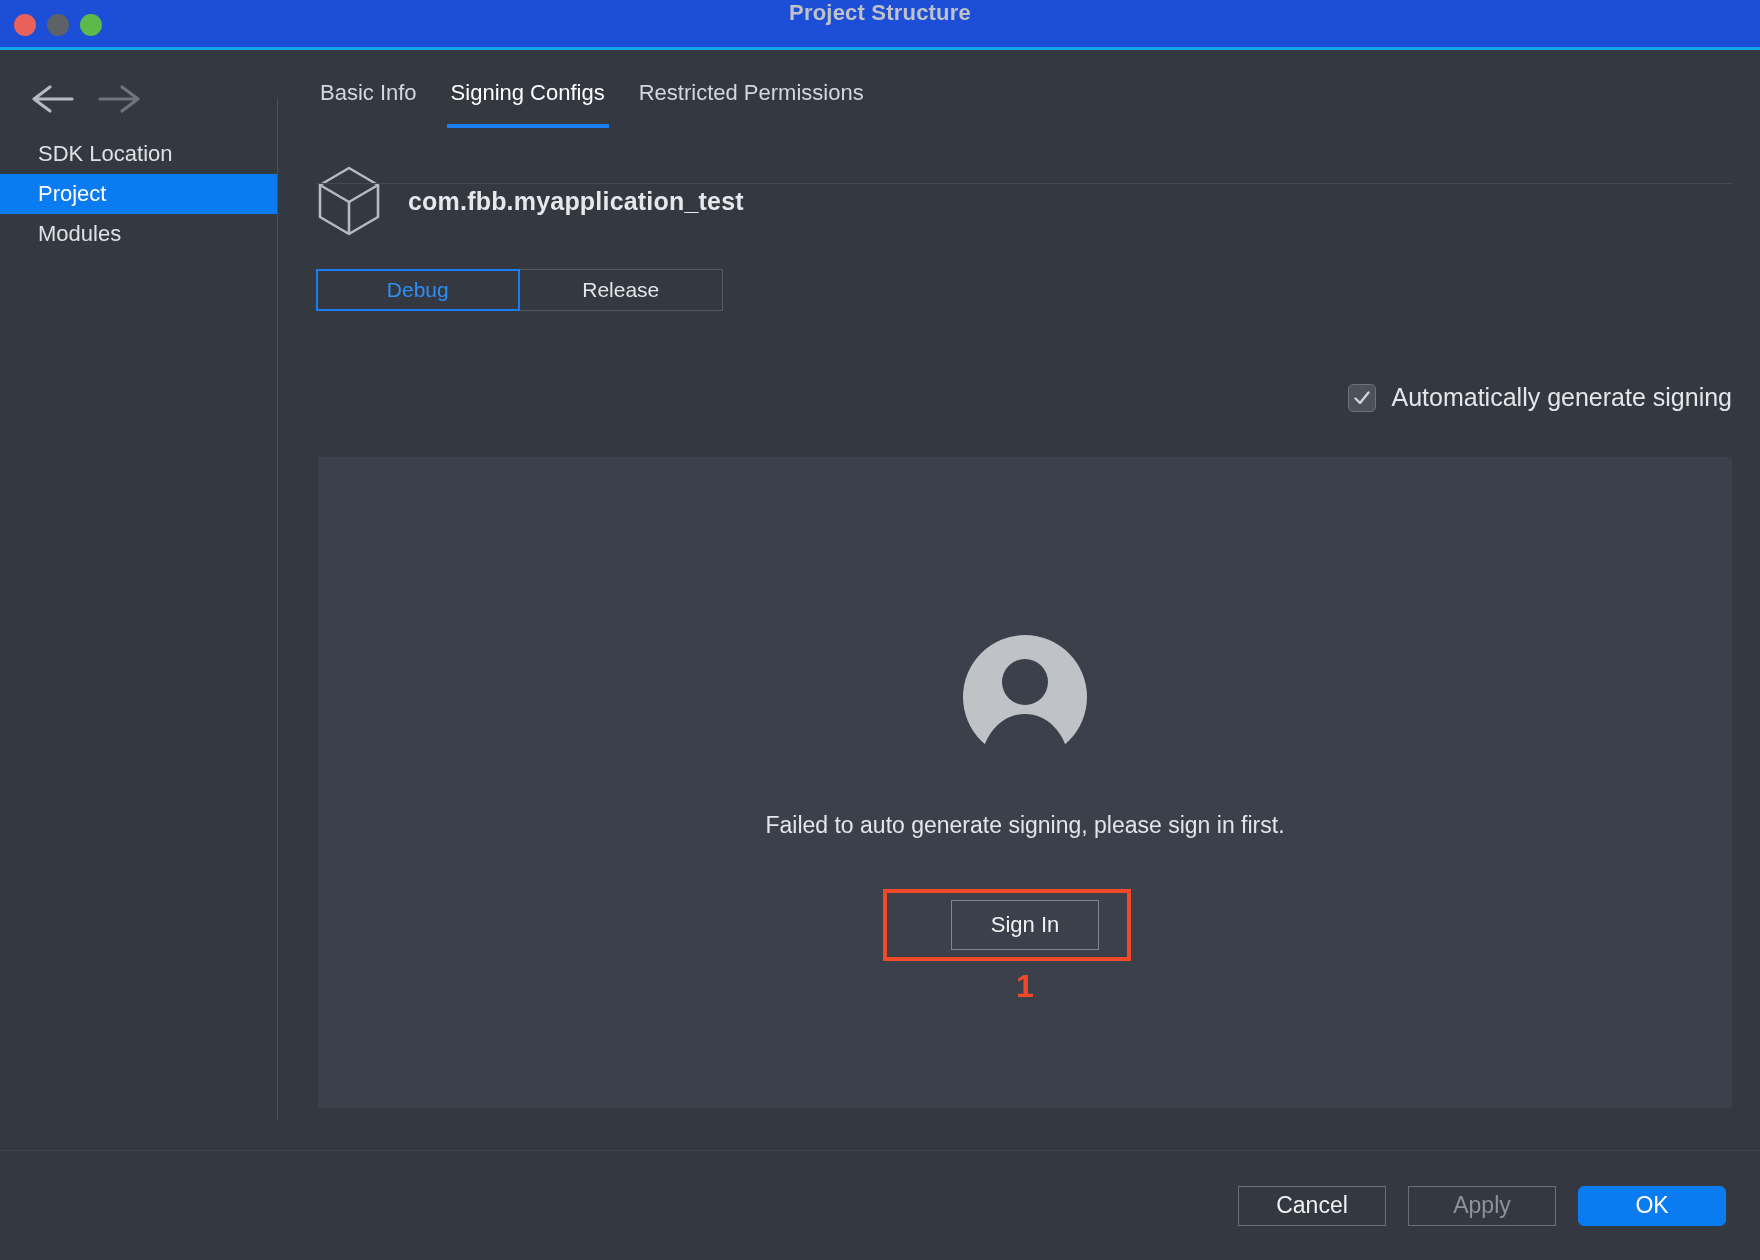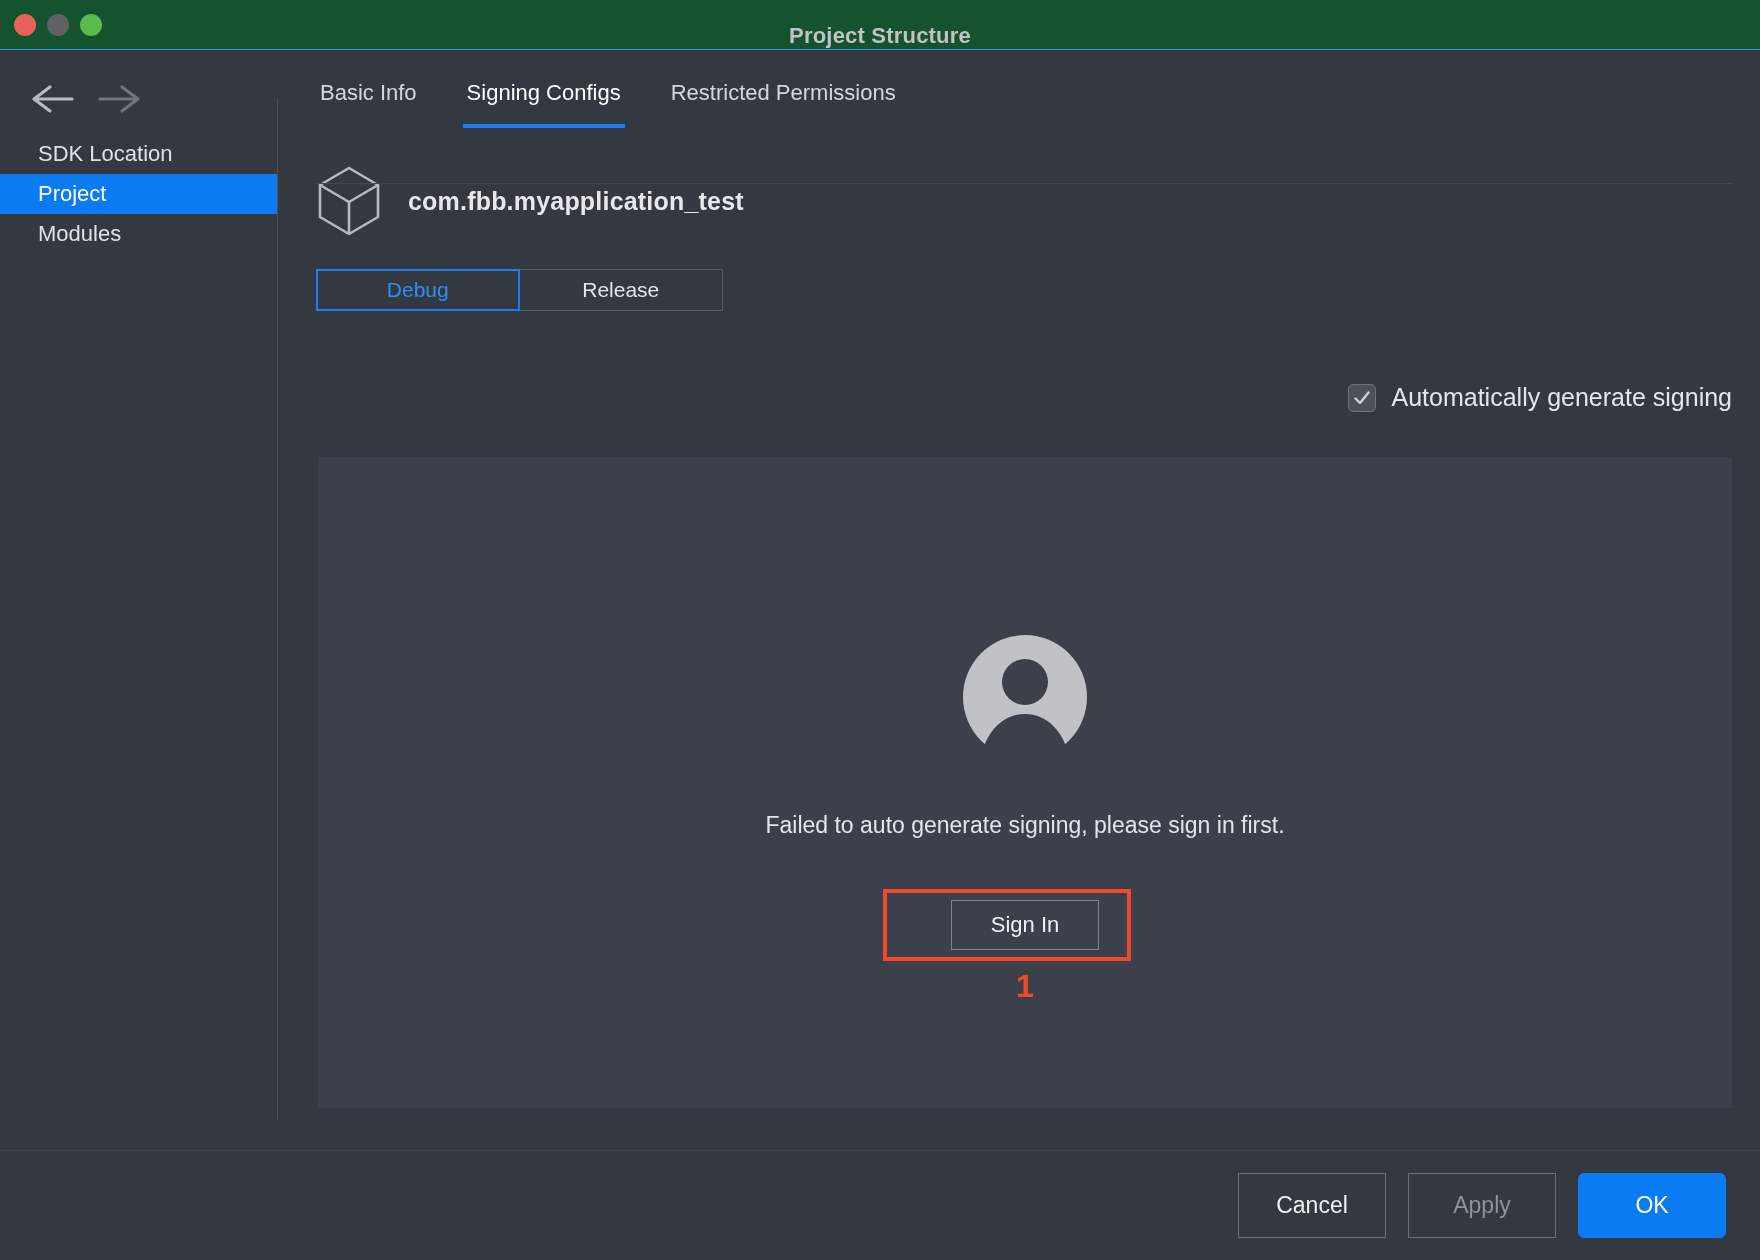--- a/index.html
+++ b/index.html
@@ -13,23 +13,23 @@
     position: relative;
     width: 1760px; height: 1260px;
     background: #333841;
     display: flex; flex-direction: column;
   }
 
   
   .titlebar {
     position: relative;
     height: 50px; flex: 0 0 50px;
-    background: #14532d;
-    border-bottom: 1px solid #0ea5e9;
-    display: flex; align-items: flex-end;
+    background: #1d4ed8;
+    border-bottom: 3px solid #0ea5e9;
+    display: flex; align-items: flex-start;
   }
   .traffic {
     position: absolute; left: 14px; top: 0; height: 50px;
     display: flex; align-items: center; gap: 11px;
   }
   .dot { width: 22px; height: 22px; border-radius: 50%; }
   .dot.red { background: #e8615a; }
   .dot.yellow { background: #5e6166; }
   .dot.green { background: #5bba49; }
   .title-text {
@@ -58,21 +58,21 @@
   }
   .side-item.selected { background: #0b7bf2; color: #ffffff; }
   .side-divider {
     position: absolute; right: 0; top: 48px; bottom: 30px;
     width: 1px; background: #4b4f58;
   }
 
   
   .content { flex: 1 1 auto; position: relative; padding: 0 28px 0 38px; }
 
-  .tabs { display: flex; gap: 42px; padding-top: 22px; }
+  .tabs { display: flex; gap: 26px; padding-top: 22px; }
   .tab {
     position: relative; font-size: 22px; color: #d4d7dc;
     padding: 8px 4px 22px 4px;
   }
   .tab.active { color: #ffffff; }
   .tab.active::after {
     content: ""; position: absolute; left: 0; right: 0; bottom: 0;
     height: 4px; background: #1a7ef0;
   }
   .tab-underline {
@@ -138,21 +138,21 @@
   }
 
   
   .footer {
     flex: 0 0 110px; height: 110px;
     border-top: 1px solid #3f434c;
     display: flex; align-items: center; justify-content: flex-end;
     gap: 22px; padding-right: 34px;
   }
   .fbtn {
-    height: 65px; min-width: 148px;
+    height: 40px; min-width: 148px;
     display: flex; align-items: center; justify-content: center;
     font-size: 23px; border: 1px solid #6a6f78; background: #333841;
     color: #f1f2f4;
   }
   .fbtn.disabled { color: #8d929b; }
   .fbtn.primary { background: #0b7bf2; border-color: #0b7bf2; color: #ffffff; border-radius: 6px; }
 </style>
 </head>
 <body>
 

